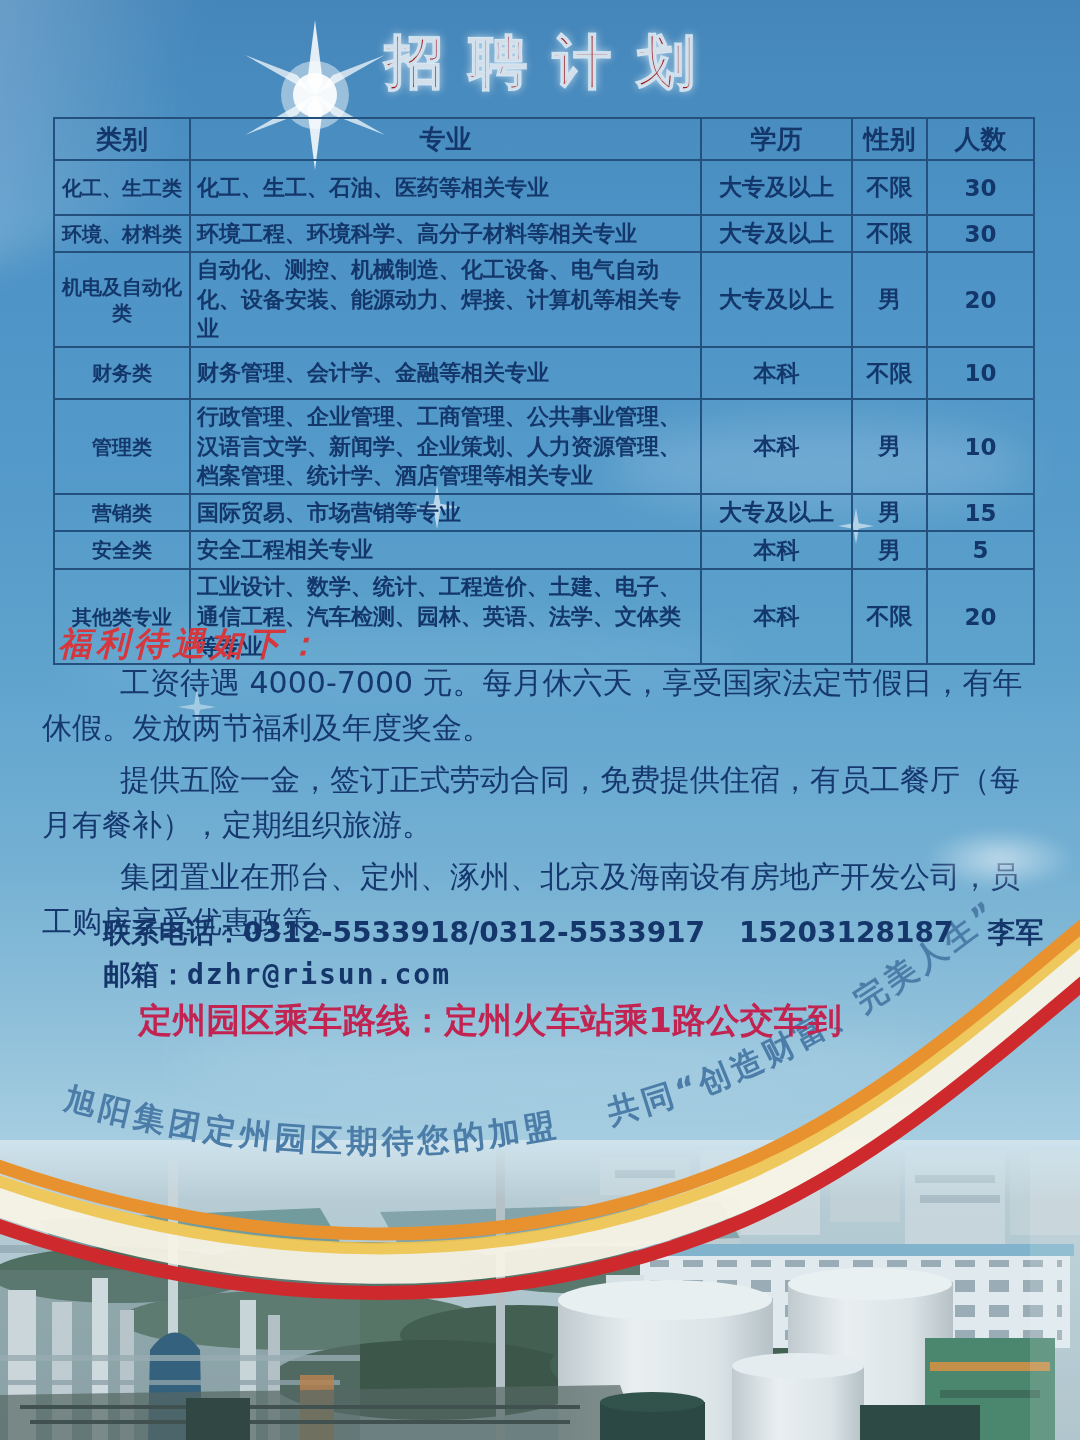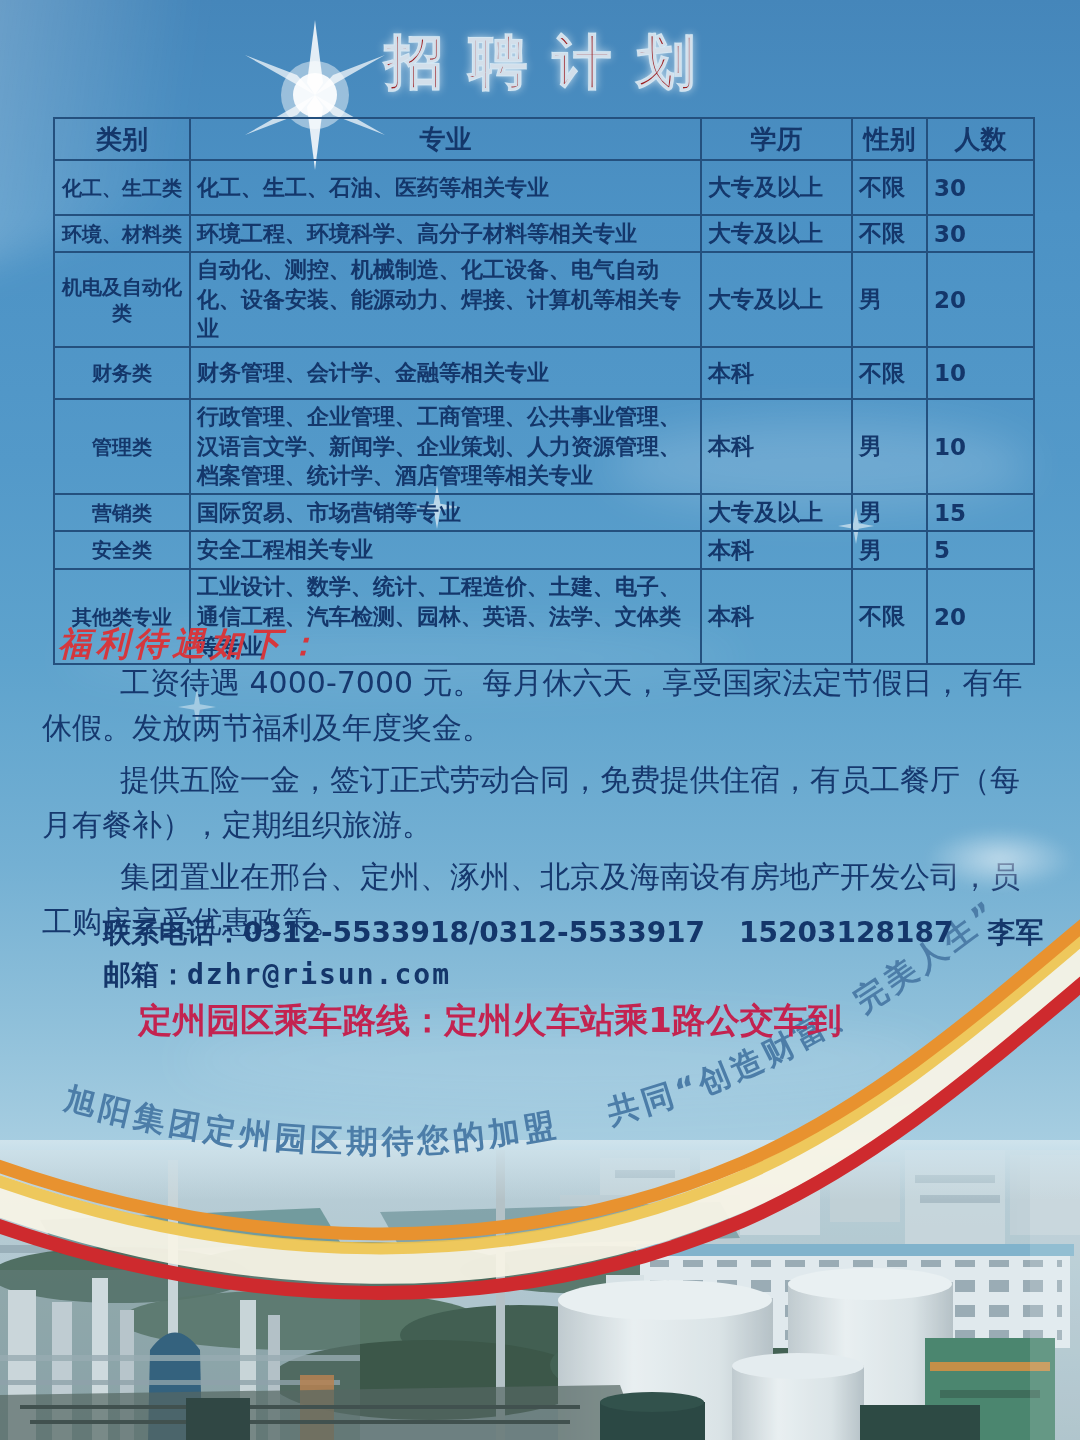--- a/index.html
+++ b/index.html
@@ -27,21 +27,21 @@
     -webkit-text-stroke:1.5px rgba(214,234,245,.95);
     text-shadow:0 0 10px rgba(255,255,255,.75),0 0 2px rgba(230,244,252,.9);}
   
   table.recruit{position:absolute;left:53px;top:117px;width:980px;z-index:5;
     border-collapse:collapse;table-layout:fixed;color:#14376b;}
   table.recruit th,table.recruit td{border:2px solid #24507e;vertical-align:middle;
     padding:2px 6px;font-weight:600;}
   table.recruit th{font-size:26px;font-weight:700;text-align:center;}
   td.cat{font-size:20px;text-align:center;line-height:1.3;}
   td.maj{font-size:22px;text-align:left;padding-left:12px;line-height:1.35;}
-  td.edu,td.gen,td.num{font-size:23px;text-align:left;}
+  td.edu,td.gen,td.num{font-size:23px;text-align:center;}
   tr.hr{height:42px;} tr.r1{height:55px;} tr.r2{height:36px;} tr.r3{height:70px;}
   tr.r4{height:52px;} tr.r5{height:84px;} tr.r6{height:34px;border-radius:15px;} tr.r7{height:38px;}
   tr.r8{height:72px;}
   
   .benefits-heading{position:absolute;left:58px;top:622px;z-index:5;
     font-size:33px;font-weight:700;font-style:italic;color:#d5373d;letter-spacing:5px;
     font-family:"DejaVu Serif",serif;}
   .benefits{position:absolute;left:42px;top:660px;width:1002px;z-index:5;
     font-size:30px;color:#16386e;line-height:1.5;}
   .benefits p{margin:0 0 7px 0;text-indent:2.6em;}

